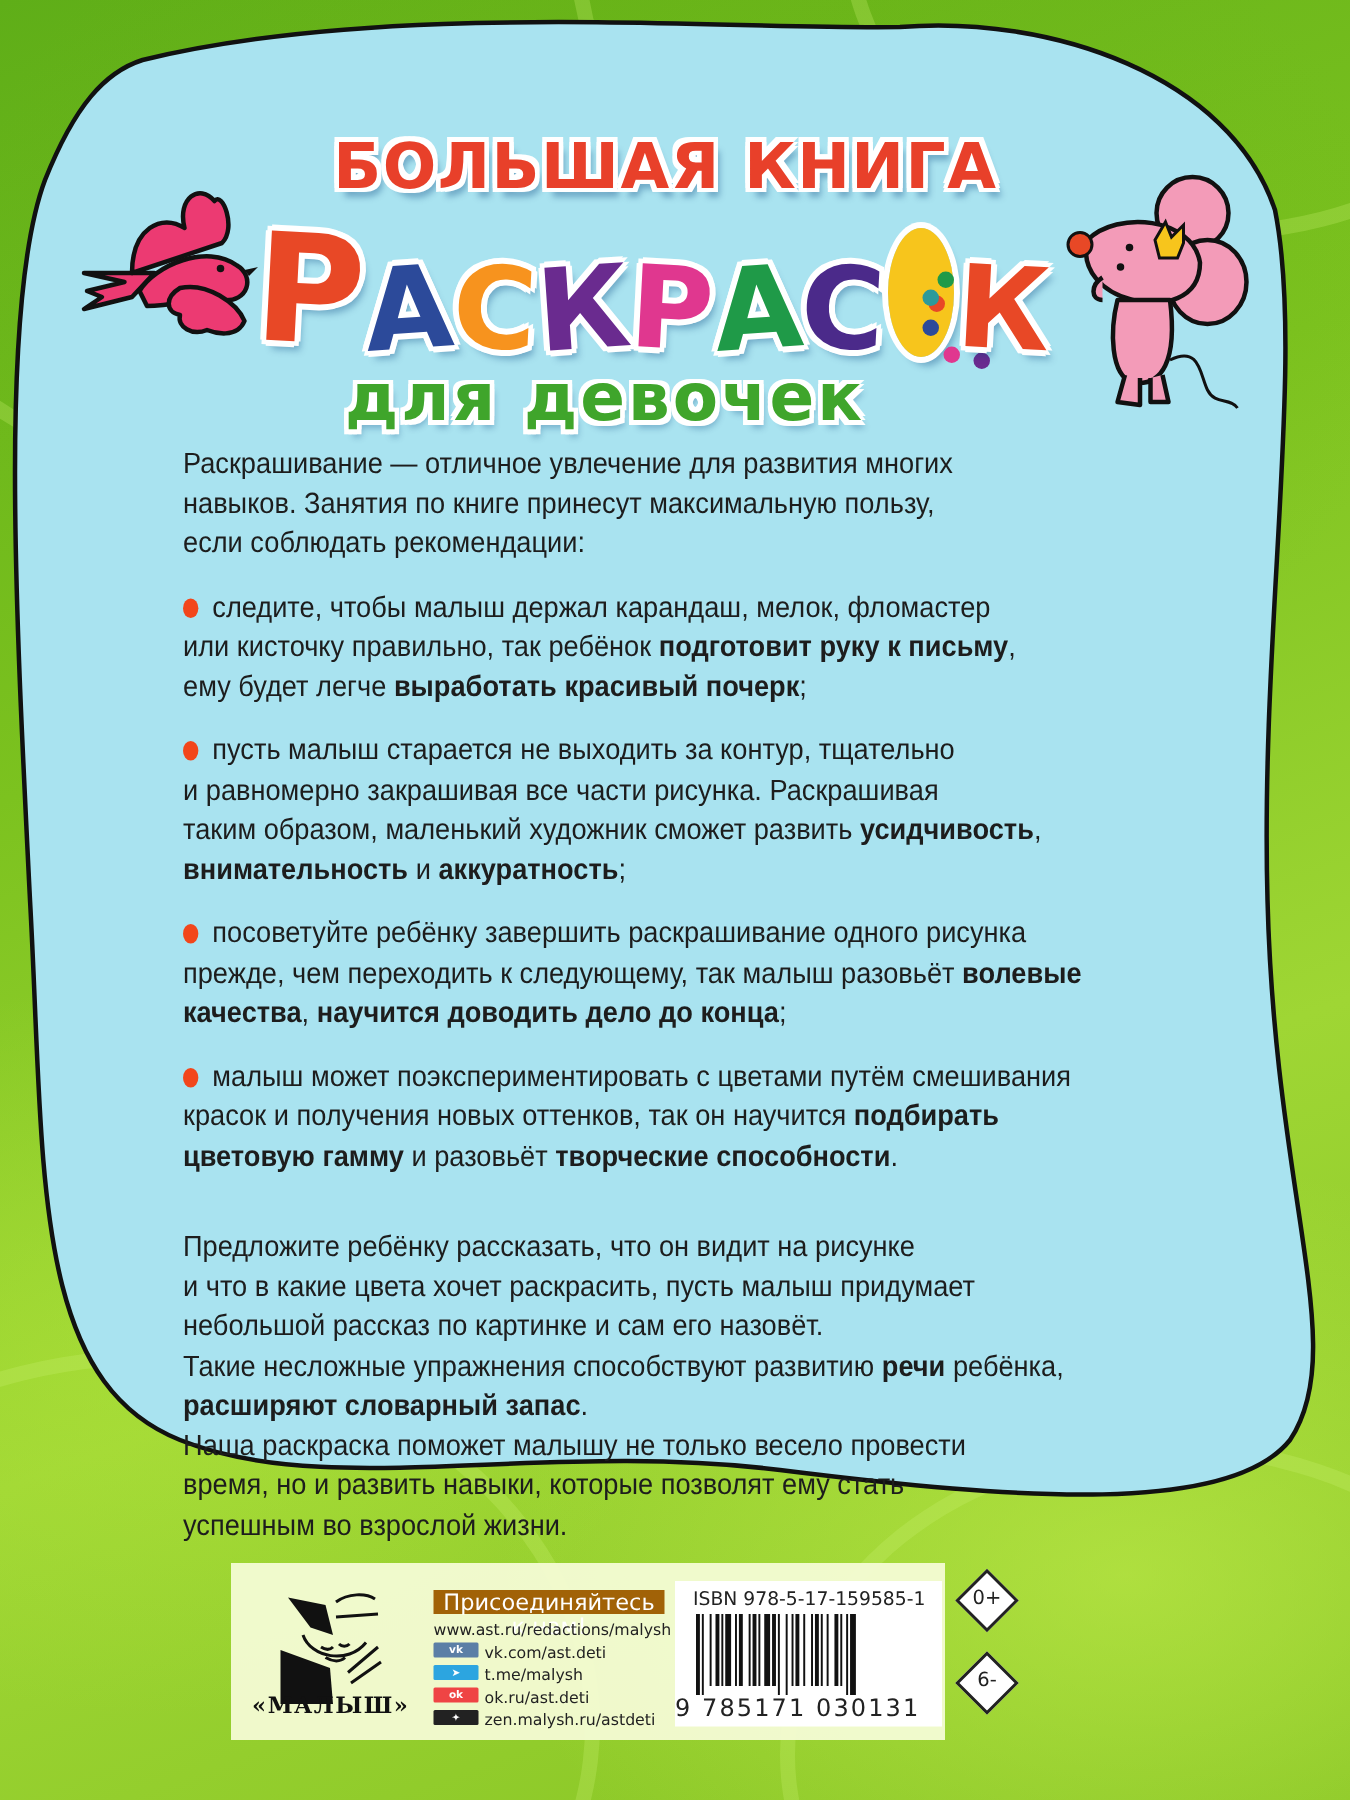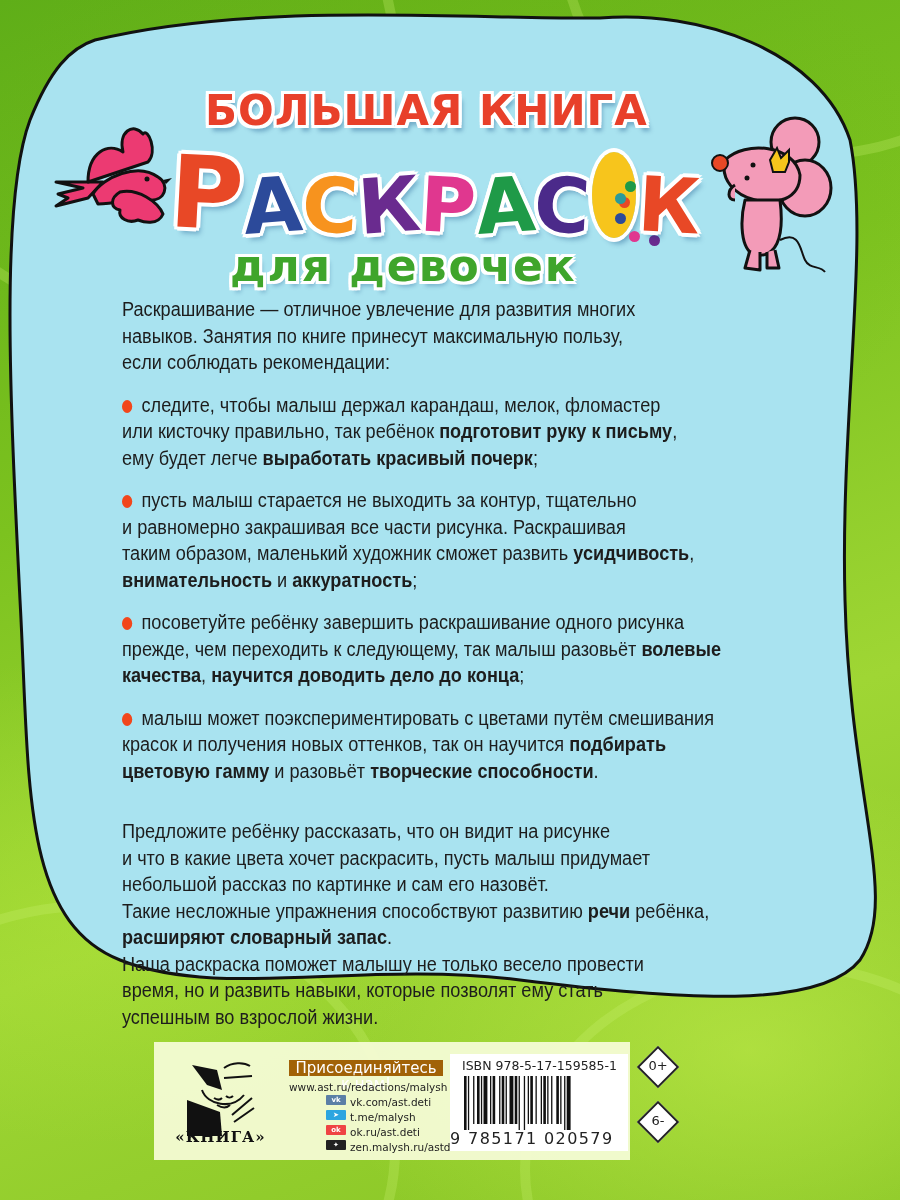--- a/index.html
+++ b/index.html
@@ -12,21 +12,21 @@
       radial-gradient(ellipse 500px 350px at 100px 900px, rgba(180,230,60,0.45), transparent 70%),
       radial-gradient(ellipse 700px 500px at 450px 200px, rgba(110,180,20,0.5), transparent 70%),
       linear-gradient(160deg, #5fae18 0%, #7cc21f 35%, #9fd634 65%, #86c424 100%);
   }
   .swirl {
     position: absolute; border-radius: 50%;
     border: 10px solid rgba(200,240,110,0.28);
   }
   .panel-svg { position: absolute; left: 0; top: 0; }
   .title-top {
-    position: absolute; left: 205px; top: 86px; width: 460px; text-align: left;
+    position: absolute; left: 205px; top: 86px; width: 460px; text-align: right;
     font-family: "DejaVu Sans", sans-serif; font-weight: bold;
     font-size: 42px; color: #e8402a; letter-spacing: 1px;
     text-shadow: -3px -3px 0 #fff, 3px -3px 0 #fff, -3px 3px 0 #fff, 3px 3px 0 #fff,
                  0 3px 0 #fff, 0 -3px 0 #fff, 3px 0 0 #fff, -3px 0 0 #fff,
                  4px 6px 4px rgba(0,60,120,0.35);
   }
   .title-main {
     position: absolute; left: 200px; top: 134px; width: 470px; height: 110px;
     display: flex; align-items: flex-end; justify-content: center;
     font-family: "DejaVu Sans", sans-serif; font-weight: bold;
@@ -76,21 +76,21 @@
     font-family: "DejaVu Serif", serif; font-weight: bold; font-size: 15px; color: #111;
     letter-spacing: 1px;
   }
   .join-label {
     position: absolute; left: 289px; top: 1060px; width: 154px; height: 16px;
     background: #a16207; color: #fff; font-size: 15px; line-height: 16px;
     text-align: center; font-family: "DejaVu Sans", sans-serif;
   }
   .links { position: absolute; left: 289px; top: 1080px; font-family: "DejaVu Sans", sans-serif; font-size: 10.5px; color: #222; }
   .links .row { height: 15px; line-height: 15px; display: flex; align-items: flex-start; white-space: nowrap; }
-  .links .ic { display: inline-block; width: 20px; height: 10px; margin-right: 4px; border-radius: 1px; color: #fff; font-size: 7px; line-height: 10px; text-align: center; font-weight: bold; margin-left: 37px; }
+  .links .ic { display: inline-block; width: 30px; height: 10px; margin-right: 4px; border-radius: 1px; color: #fff; font-size: 7px; line-height: 10px; text-align: center; font-weight: bold; }
   .isbn-box { position: absolute; left: 450px; top: 1054px; width: 178px; height: 97px; background: #fff; }
   .isbn-text { position: absolute; left: 462px; top: 1058px; font-family: "DejaVu Sans", sans-serif; font-size: 12.5px; color: #222; }
   .barcode { position: absolute; left: 464px; top: 1076px; }
   .barcode-num { position: absolute; left: 450px; top: 1129px; width: 178px; font-family: "DejaVu Sans", sans-serif; font-size: 16px; color: #222; letter-spacing: 1.4px; }
   .age {
     position: absolute; width: 30px; height: 30px; transform: rotate(45deg);
     border: 2px solid #222; background: #fff;
   }
   .age-text { position: absolute; width: 42px; text-align: center; font-family: "DejaVu Sans", sans-serif; font-size: 13px; color: #222; }
 </style>
@@ -185,21 +185,21 @@
 <svg class="logo" viewBox="0 0 115 80">
   <path d="M30 5 L55 10 L60 30 L45 25 Z" fill="#111"></path>
   <path d="M62 8 C70 2, 82 2, 88 6" stroke="#111" stroke-width="2" fill="none"></path>
   <path d="M62 18 L90 16" stroke="#111" stroke-width="2" fill="none"></path>
   <path d="M40 30 C45 45, 70 50, 82 35" stroke="#111" stroke-width="2" fill="none"></path>
   <path d="M52 38 C55 40, 58 40, 60 38 M64 36 C66 38, 69 38, 71 36" stroke="#111" stroke-width="2" fill="none"></path>
   <path d="M55 45 C60 48, 65 48, 68 45" stroke="#111" stroke-width="2" fill="none"></path>
   <path d="M25 40 L58 52 L60 76 L25 76 Z" fill="#111"></path>
   <path d="M70 55 L90 38 M72 62 L92 48" stroke="#111" stroke-width="2" fill="none"></path>
 </svg>
-<div class="logo-text">«КНИГА»</div>
+<div class="logo-text">«МАЛЫШ»</div>
 <div class="join-label">Присоединяйтесь к нам!</div>
 <div class="links" id="links">
     <div class="row">
       <span>www.ast.ru/redactions/malysh</span>
     </div>
     <div class="row">
       <span class="ic" style="background: rgb(91, 127, 166);">vk</span>
       <span>vk.com/ast.deti</span>
     </div>
     <div class="row">
@@ -239,18 +239,18 @@
     <rect x="71.49999999999997" y="0" width="1.3" height="48" fill="#111"></rect>
     <rect x="76.69999999999997" y="0" width="1.3" height="48" fill="#111"></rect>
     <rect x="79.29999999999997" y="0" width="2.6" height="48" fill="#111"></rect>
     <rect x="83.19999999999996" y="0" width="1.3" height="48" fill="#111"></rect>
     <rect x="87.09999999999995" y="0" width="1.3" height="48" fill="#111"></rect>
     <rect x="92.29999999999995" y="0" width="2.6" height="48" fill="#111"></rect>
     <rect x="96.19999999999995" y="0" width="1.3" height="48" fill="#111"></rect>
     <rect x="100.09999999999994" y="0" width="1.3" height="54" fill="#111"></rect>
     <rect x="102.69999999999993" y="0" width="3.9000000000000004" height="54" fill="#111"></rect>
   </svg>
-<div class="barcode-num">9 785171 020579</div>
+<div class="barcode-num">9 785171 030131</div>
 
 <div class="age" style="left:643px;top:1052px;"></div>
 <div class="age-text" style="left:637px;top:1058px;">0+</div>
 <div class="age" style="left:643px;top:1107px;"></div>
 <div class="age-text" style="left:637px;top:1113px;">6-</div>
 
 </body></html>

